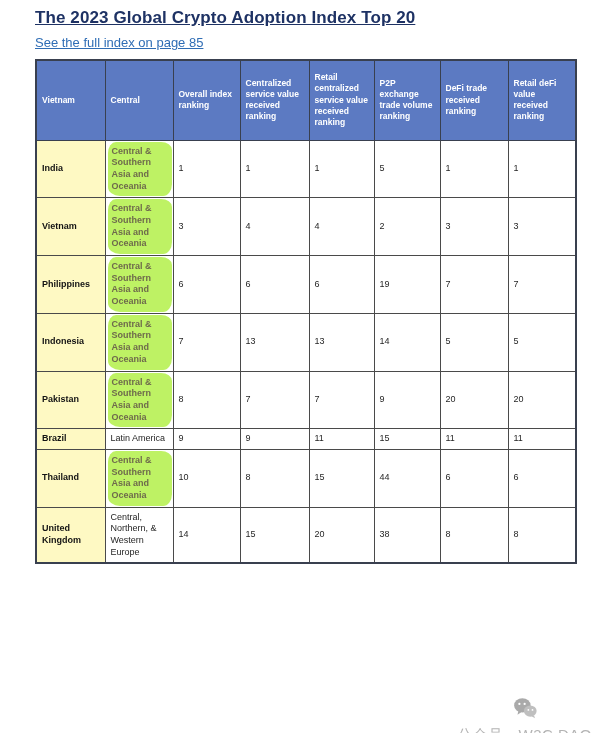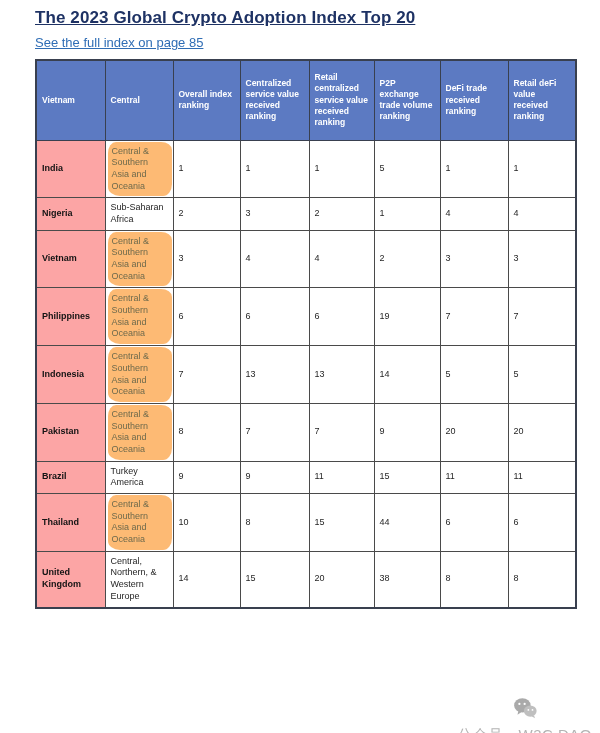--- a/index.html
+++ b/index.html
@@ -49,32 +49,33 @@
   .crypto-table td {
     font-size:9px;
     color:#262626;
     vertical-align:middle;
     padding:4px 5px;
     line-height:1.3;
     border:1px solid #4A4A4A;
     background:#ffffff;
   }
   .crypto-table td.country {
-    background:#fca5a5;
+    background:#fef9c3;
     font-weight:700;
     color:#141414;
   }
   .crypto-table td.region { overflow:visible; }
   .hl {
     display:inline-block;
-    background:#fdba74;
+    background:#bef264;
     color:#6E6A4C;
     border-radius:8px 11px 9px 12px / 11px 8px 12px 9px;
     padding:4px 20px 4px 4px;
     margin:-3px -4px -3px -3px;
+    font-weight:bold;
   }
   .watermark {
     position:absolute;
     top:696px;
     right:8px;
     display:flex;
     align-items:center;
     gap:6px;
     color:#A6A6A6;
     opacity:.85;
@@ -123,30 +124,20 @@
           <td class="country">India</td>
           <td class="region"><span class="hl">Central &amp; Southern Asia and Oceania</span></td>
           <td class="num">1</td>
           <td class="num">1</td>
           <td class="num">1</td>
           <td class="num">5</td>
           <td class="num">1</td>
           <td class="num">1</td>
         </tr>
         <tr>
-          <td class="country">Nigeria</td>
-          <td class="region">Sub-Saharan Africa</td>
-          <td class="num">2</td>
-          <td class="num">3</td>
-          <td class="num">2</td>
-          <td class="num">1</td>
-          <td class="num">4</td>
-          <td class="num">4</td>
-        </tr>
-        <tr>
           <td class="country">Vietnam</td>
           <td class="region"><span class="hl">Central &amp; Southern Asia and Oceania</span></td>
           <td class="num">3</td>
           <td class="num">4</td>
           <td class="num">4</td>
           <td class="num">2</td>
           <td class="num">3</td>
           <td class="num">3</td>
         </tr>
         <tr>
@@ -174,21 +165,21 @@
           <td class="region"><span class="hl">Central &amp; Southern Asia and Oceania</span></td>
           <td class="num">8</td>
           <td class="num">7</td>
           <td class="num">7</td>
           <td class="num">9</td>
           <td class="num">20</td>
           <td class="num">20</td>
         </tr>
         <tr>
           <td class="country">Brazil</td>
-          <td class="region">Turkey America</td>
+          <td class="region">Latin America</td>
           <td class="num">9</td>
           <td class="num">9</td>
           <td class="num">11</td>
           <td class="num">15</td>
           <td class="num">11</td>
           <td class="num">11</td>
         </tr>
         <tr>
           <td class="country">Thailand</td>
           <td class="region"><span class="hl">Central &amp; Southern Asia and Oceania</span></td>

